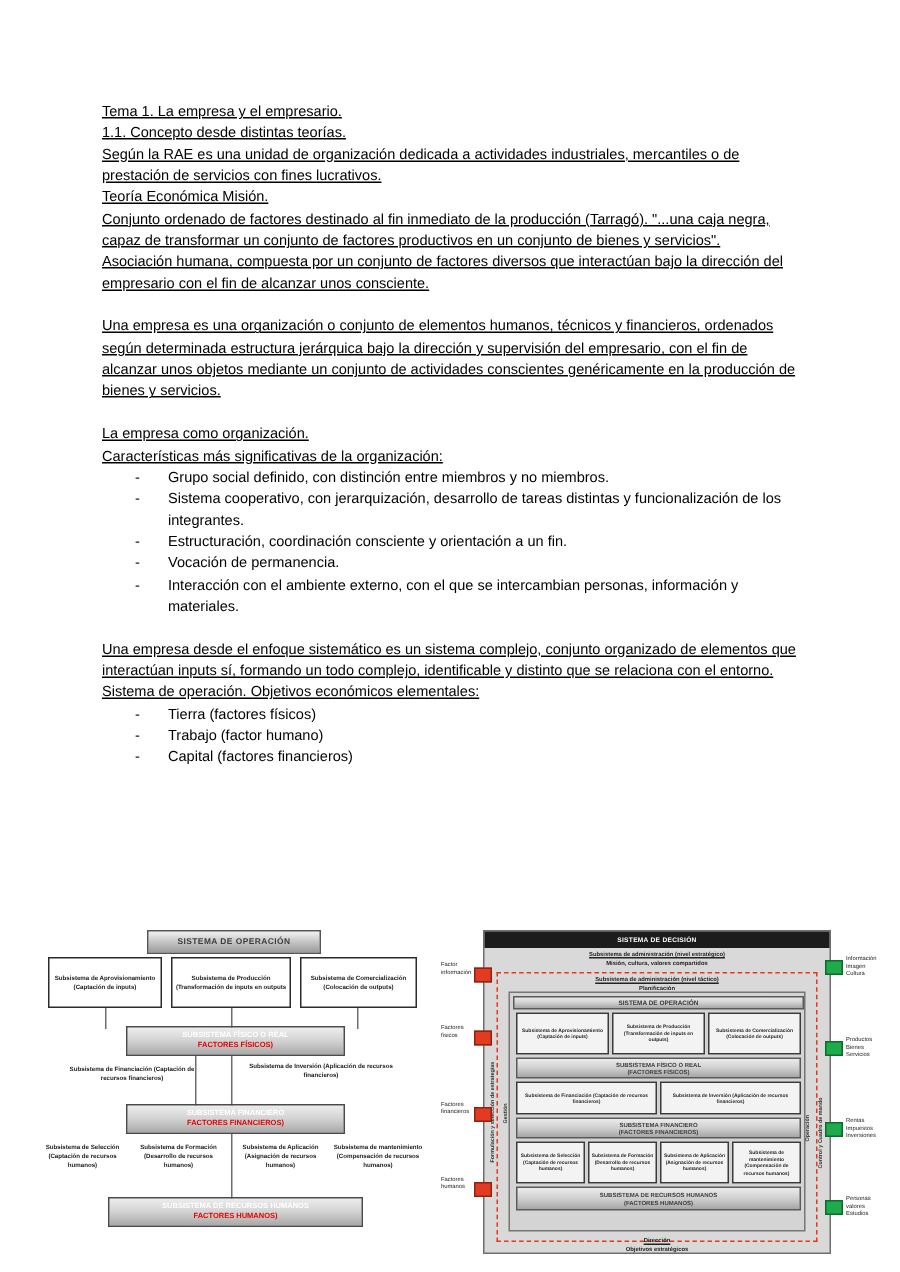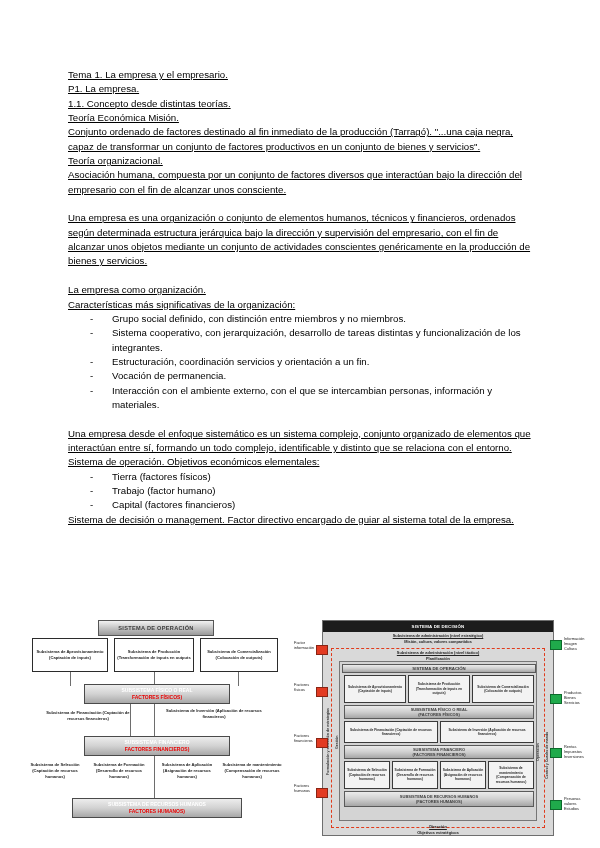--- a/index.html
+++ b/index.html
@@ -276,67 +276,65 @@
     color: #222;
   }
 </style>
 </head>
 <body>
 
 <div class="page">
 
   <div class="doc-text" id="doc-body">
       <p>Tema 1. La empresa y el empresario.</p>
-      <p>P1. La empresa.</p>
       <p>1.1. Concepto desde distintas teorías.</p>
+      <p>Según la RAE es una unidad de organización dedicada a actividades industriales, mercantiles o de prestación de servicios con fines lucrativos.</p>
       <p>Teoría Económica Misión.</p>
       <p>Conjunto ordenado de factores destinado al fin inmediato de la producción (Tarragó). "...una caja negra, capaz de transformar un conjunto de factores productivos en un conjunto de bienes y servicios".</p>
-      <p>Teoría organizacional.</p>
       <p>Asociación humana, compuesta por un conjunto de factores diversos que interactúan bajo la dirección del empresario con el fin de alcanzar unos consciente.</p>
       <p class="spacer"></p>
       <p>Una empresa es una organización o conjunto de elementos humanos, técnicos y financieros, ordenados según determinada estructura jerárquica bajo la dirección y supervisión del empresario, con el fin de alcanzar unos objetos mediante un conjunto de actividades conscientes genéricamente en la producción de bienes y servicios.</p>
       <p class="spacer"></p>
       <p>La empresa como organización.</p>
       <p>Características más significativas de la organización:</p>
       <div class="bullet-row">
         <span class="bullet-dash">-</span>
         <span class="bullet-text">Grupo social definido, con distinción entre miembros y no miembros.</span>
       </div>
       <div class="bullet-row">
         <span class="bullet-dash">-</span>
         <span class="bullet-text">Sistema cooperativo, con jerarquización, desarrollo de tareas distintas y funcionalización de los integrantes.</span>
       </div>
       <div class="bullet-row">
         <span class="bullet-dash">-</span>
-        <span class="bullet-text">Estructuración, coordinación servicios y orientación a un fin.</span>
+        <span class="bullet-text">Estructuración, coordinación consciente y orientación a un fin.</span>
       </div>
       <div class="bullet-row">
         <span class="bullet-dash">-</span>
         <span class="bullet-text">Vocación de permanencia.</span>
       </div>
       <div class="bullet-row">
         <span class="bullet-dash">-</span>
         <span class="bullet-text">Interacción con el ambiente externo, con el que se intercambian personas, información y materiales.</span>
       </div>
       <p class="spacer"></p>
-      <p>Una empresa desde el enfoque sistemático es un sistema complejo, conjunto organizado de elementos que interactúan entre sí, formando un todo complejo, identificable y distinto que se relaciona con el entorno.</p>
+      <p>Una empresa desde el enfoque sistemático es un sistema complejo, conjunto organizado de elementos que interactúan inputs sí, formando un todo complejo, identificable y distinto que se relaciona con el entorno.</p>
       <p>Sistema de operación. Objetivos económicos elementales:</p>
       <div class="bullet-row">
         <span class="bullet-dash">-</span>
         <span class="bullet-text">Tierra (factores físicos)</span>
       </div>
       <div class="bullet-row">
         <span class="bullet-dash">-</span>
         <span class="bullet-text">Trabajo (factor humano)</span>
       </div>
       <div class="bullet-row">
         <span class="bullet-dash">-</span>
         <span class="bullet-text">Capital (factores financieros)</span>
       </div>
-      <p>Sistema de decisión o management. Factor directivo encargado de guiar al sistema total de la empresa.</p>
     </div>
 
   <div class="diagrams">
 
     <div class="diag-left">
 
       <div class="lgrad-title" style="left:76px; top:2px; width:116px; height:16px; font-size:5.6px;">SISTEMA DE OPERACIÓN</div>
 
       <div class="lbox" style="left:10px; top:20px; width:76px; height:34px;">Subsistema de Aprovisionamiento (Captación de inputs)</div>
       <div class="lbox" style="left:92px; top:20px; width:80px; height:34px;">Subsistema de Producción (Transformación de inputs en outputs</div>

